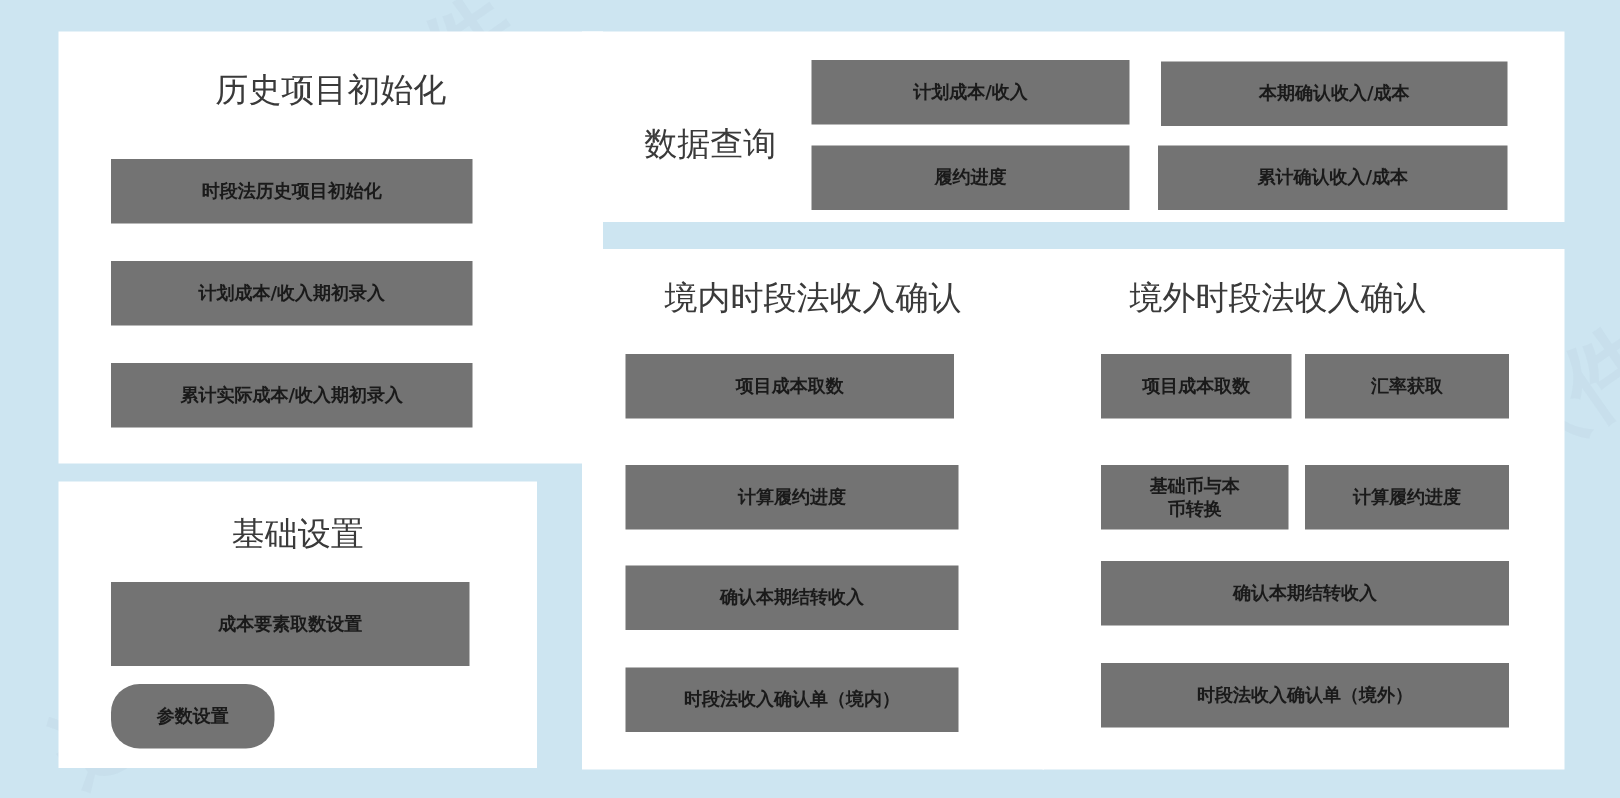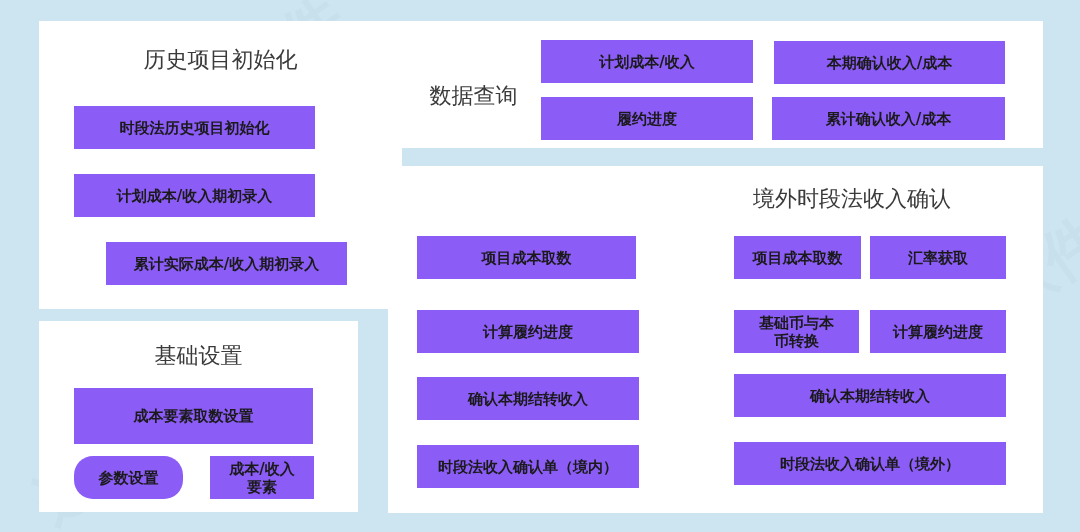--- a/index.html
+++ b/index.html
@@ -9,63 +9,62 @@
       position: relative;
       font-family: "DejaVu Sans", "Liberation Sans", sans-serif;
     }
     .panel { position: absolute; background: #ffffff; }
     .panel-title {
       position: absolute; left: 0; right: 0; text-align: center;
       font-family: "DejaVu Serif", "Liberation Serif", serif;
       font-size: 22px; color: #3a3a3a; font-weight: normal;
     }
     .btn {
-      position: absolute; background: #8b5cf6;
+      position: absolute; background: #737373;
       display: flex; align-items: center; justify-content: center;
-      text-align: center; font-weight: bold; font-size: 15px; color: #1a1a1a;
+      text-align: center; font-weight: bold; font-size: 12px; color: #1a1a1a;
       line-height: 1.2; cursor: pointer;
     }
     .watermark {
       position: absolute; color: rgba(180,200,215,0.18);
       font-size: 60px; font-weight: bold; transform: rotate(-35deg);
       pointer-events: none; white-space: nowrap;
     }
   </style>
 </head>
 <body>
 
 <div class="watermark" style="left:120px;top:40px;">远光软件</div>
 <div class="watermark" style="left:560px;top:220px;">远光软件</div>
 <div class="watermark" style="left:880px;top:260px;">远光软件</div>
 <div class="watermark" style="left:20px;top:400px;">远光软件</div>
 
 <div class="panel" style="left:39px;top:21px;width:319px;height:288px;padding-left:44px;">
   <div class="panel-title" style="top:24px;">历史项目初始化</div>
   <div class="btn" style="left:35px;top:85px;width:241px;height:43px;">时段法历史项目初始化</div>
   <div class="btn" style="left:35px;top:153px;width:241px;height:43px;">计划成本/收入期初录入</div>
-  <div class="btn" style="left:35px;top:221px;width:241px;height:43px;margin-left:32px;">累计实际成本/收入期初录入</div>
+  <div class="btn" style="left:35px;top:221px;width:241px;height:43px;">累计实际成本/收入期初录入</div>
 </div>
 
 <div class="panel" style="left:39px;top:321px;width:319px;height:191px;">
   <div class="panel-title" style="top:20px;">基础设置</div>
   <div class="btn" style="left:35px;top:67px;width:239px;height:56px;">成本要素取数设置</div>
   <div class="btn" style="left:35px;top:135px;width:109px;height:43px;border-radius:19px;">参数设置</div>
-  <div class="btn" style="left:171px;top:135px;width:104px;height:43px;white-space:pre-line;">成本/收入
-要素</div>
 </div>
 
 <div class="panel" style="left:388px;top:21px;width:655px;height:127px;">
   <div class="panel-title" style="left:0;right:auto;width:135px;top:60px;padding-left:18px;">数据查询</div>
   <div class="btn" style="left:153px;top:19px;width:212px;height:43px;">计划成本/收入</div>
   <div class="btn" style="left:386px;top:20px;width:231px;height:43px;">本期确认收入/成本</div>
   <div class="btn" style="left:153px;top:76px;width:212px;height:43px;">履约进度</div>
   <div class="btn" style="left:384px;top:76px;width:233px;height:43px;">累计确认收入/成本</div>
 </div>
 
 <div class="panel" style="left:388px;top:166px;width:308px;height:347px;">
+  <div class="panel-title" style="top:18px;">境内时段法收入确认</div>
   <div class="btn" style="left:29px;top:70px;width:219px;height:43px;">项目成本取数</div>
   <div class="btn" style="left:29px;top:144px;width:222px;height:43px;">计算履约进度</div>
   <div class="btn" style="left:29px;top:211px;width:222px;height:43px;">确认本期结转收入</div>
   <div class="btn" style="left:29px;top:279px;width:222px;height:43px;">时段法收入确认单（境内）</div>
 </div>
 
 <div class="panel" style="left:695px;top:166px;width:348px;height:347px;">
   <div class="panel-title" style="left:0;right:auto;width:348px;top:18px;padding-right:34px;box-sizing:border-box;">境外时段法收入确认</div>
   <div class="btn" style="left:39px;top:70px;width:127px;height:43px;">项目成本取数</div>
   <div class="btn" style="left:175px;top:70px;width:136px;height:43px;">汇率获取</div>

